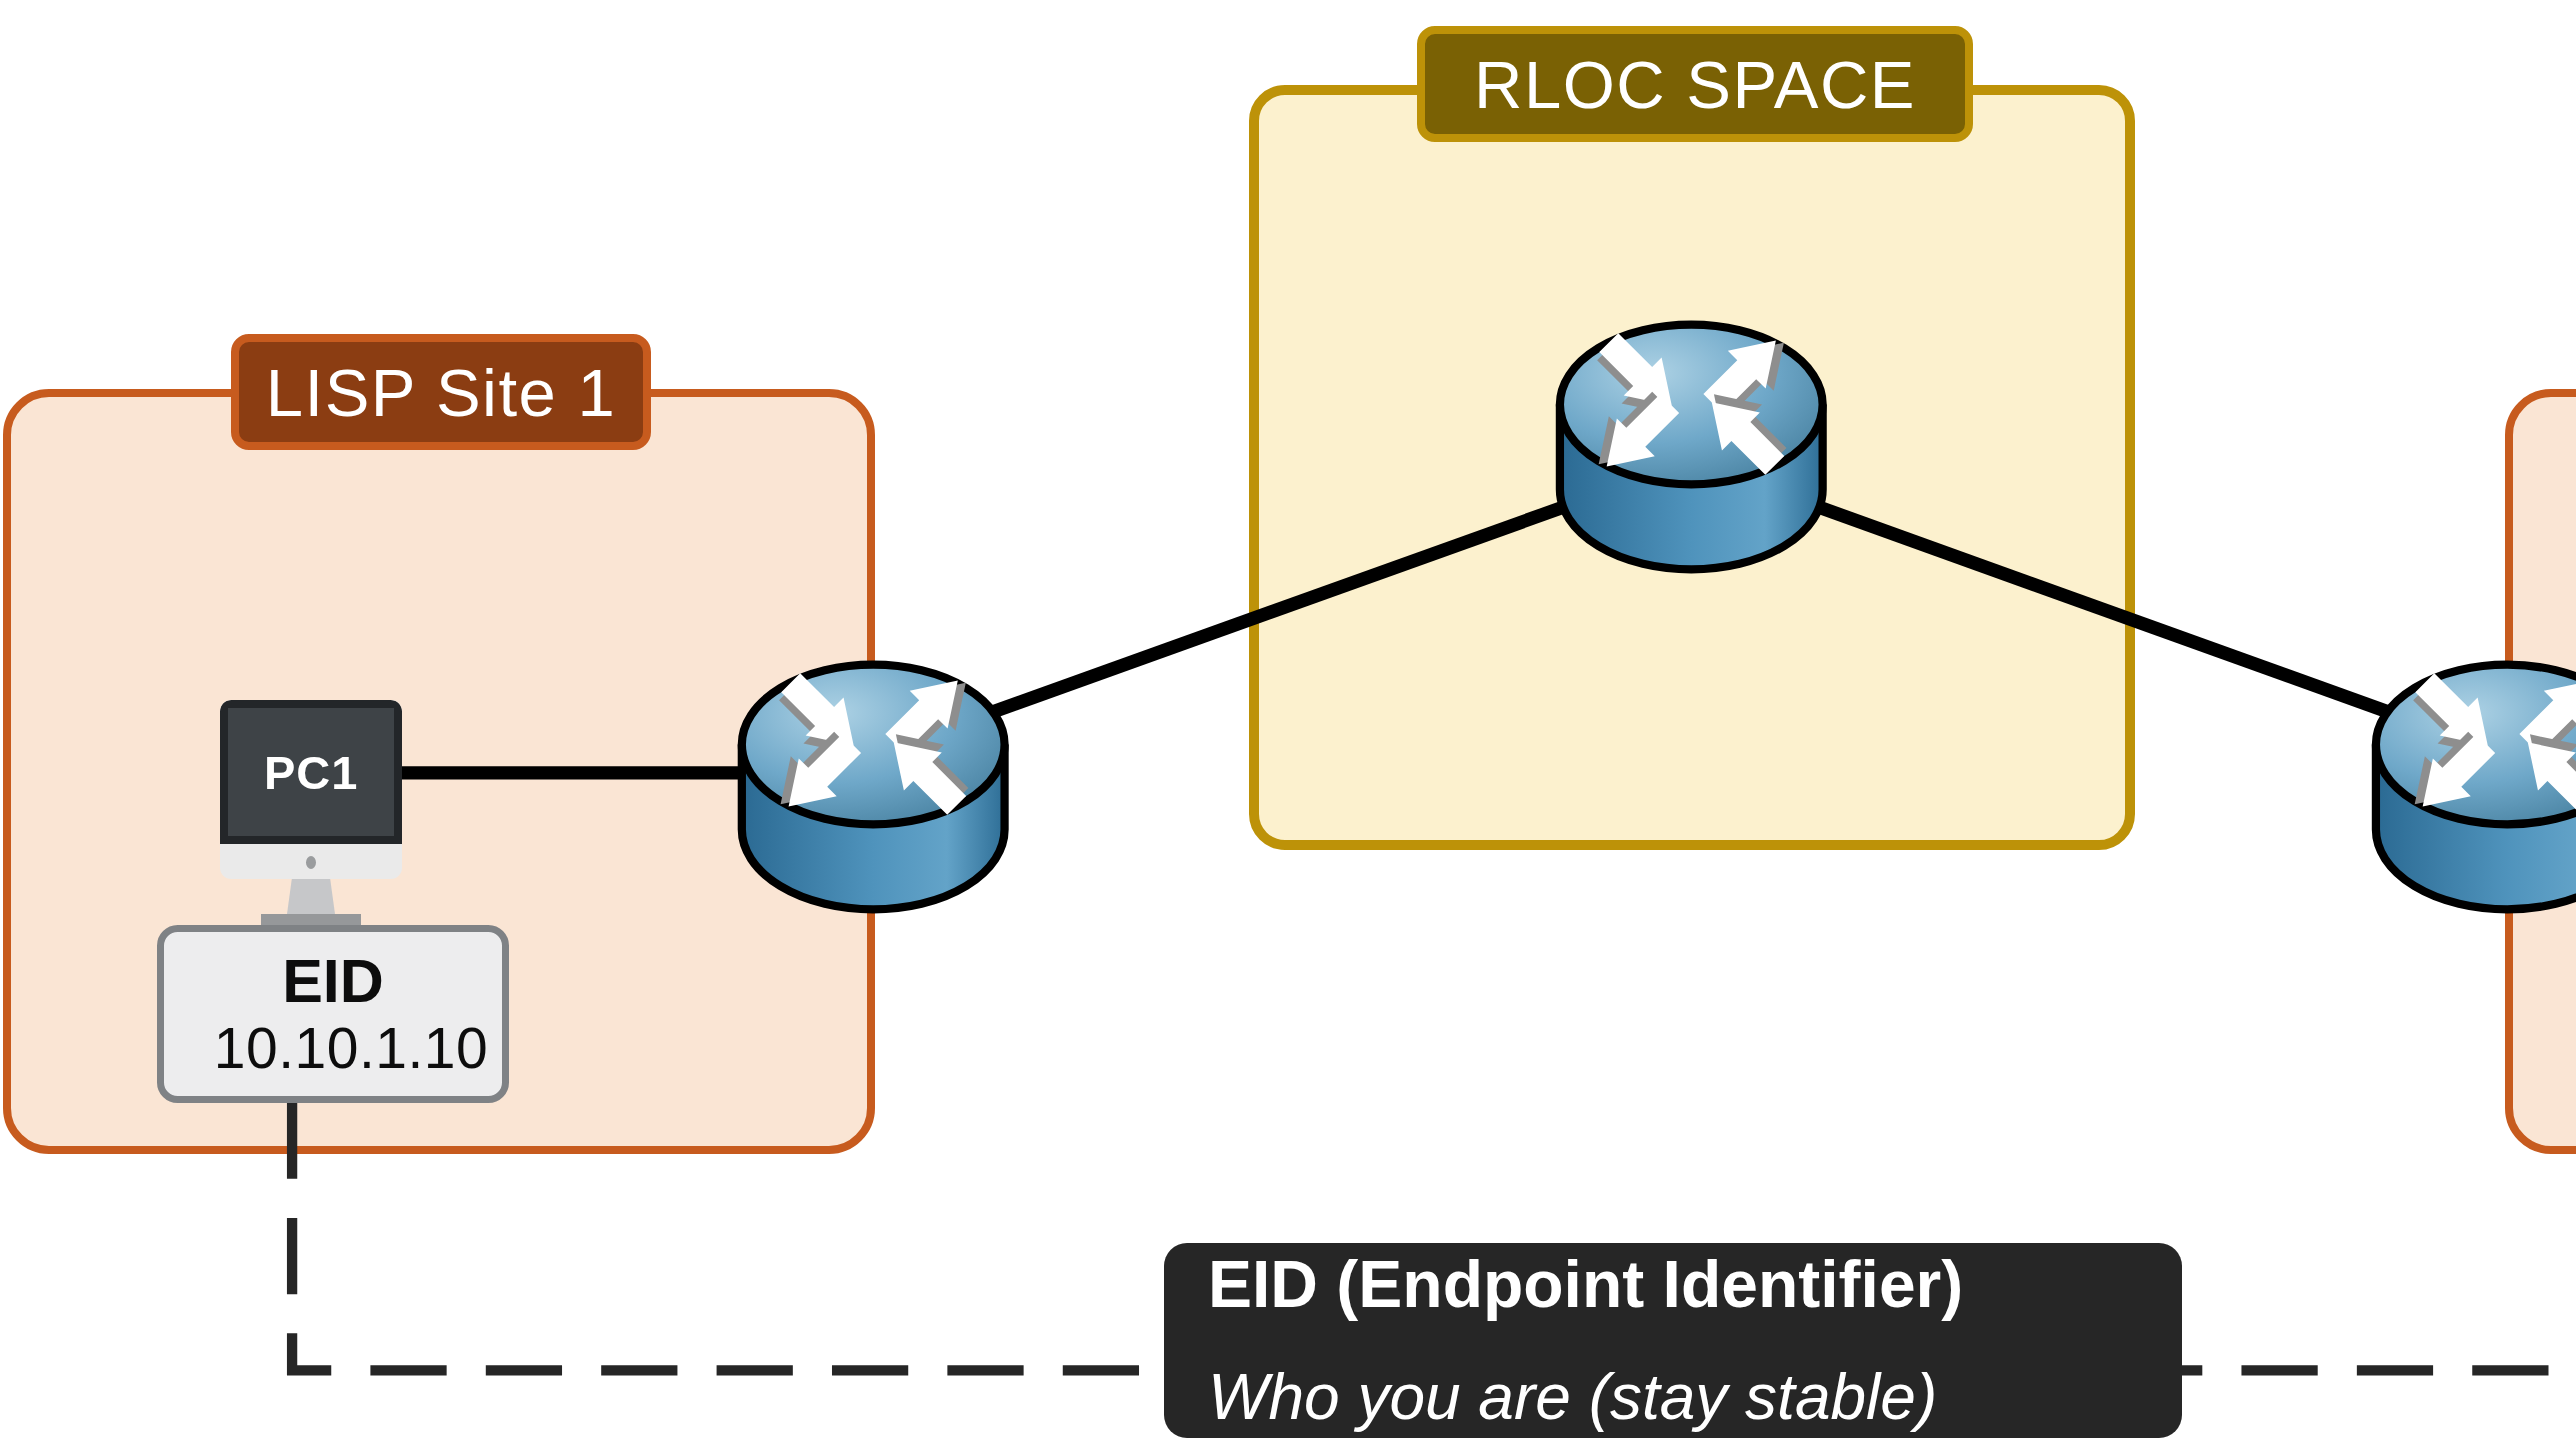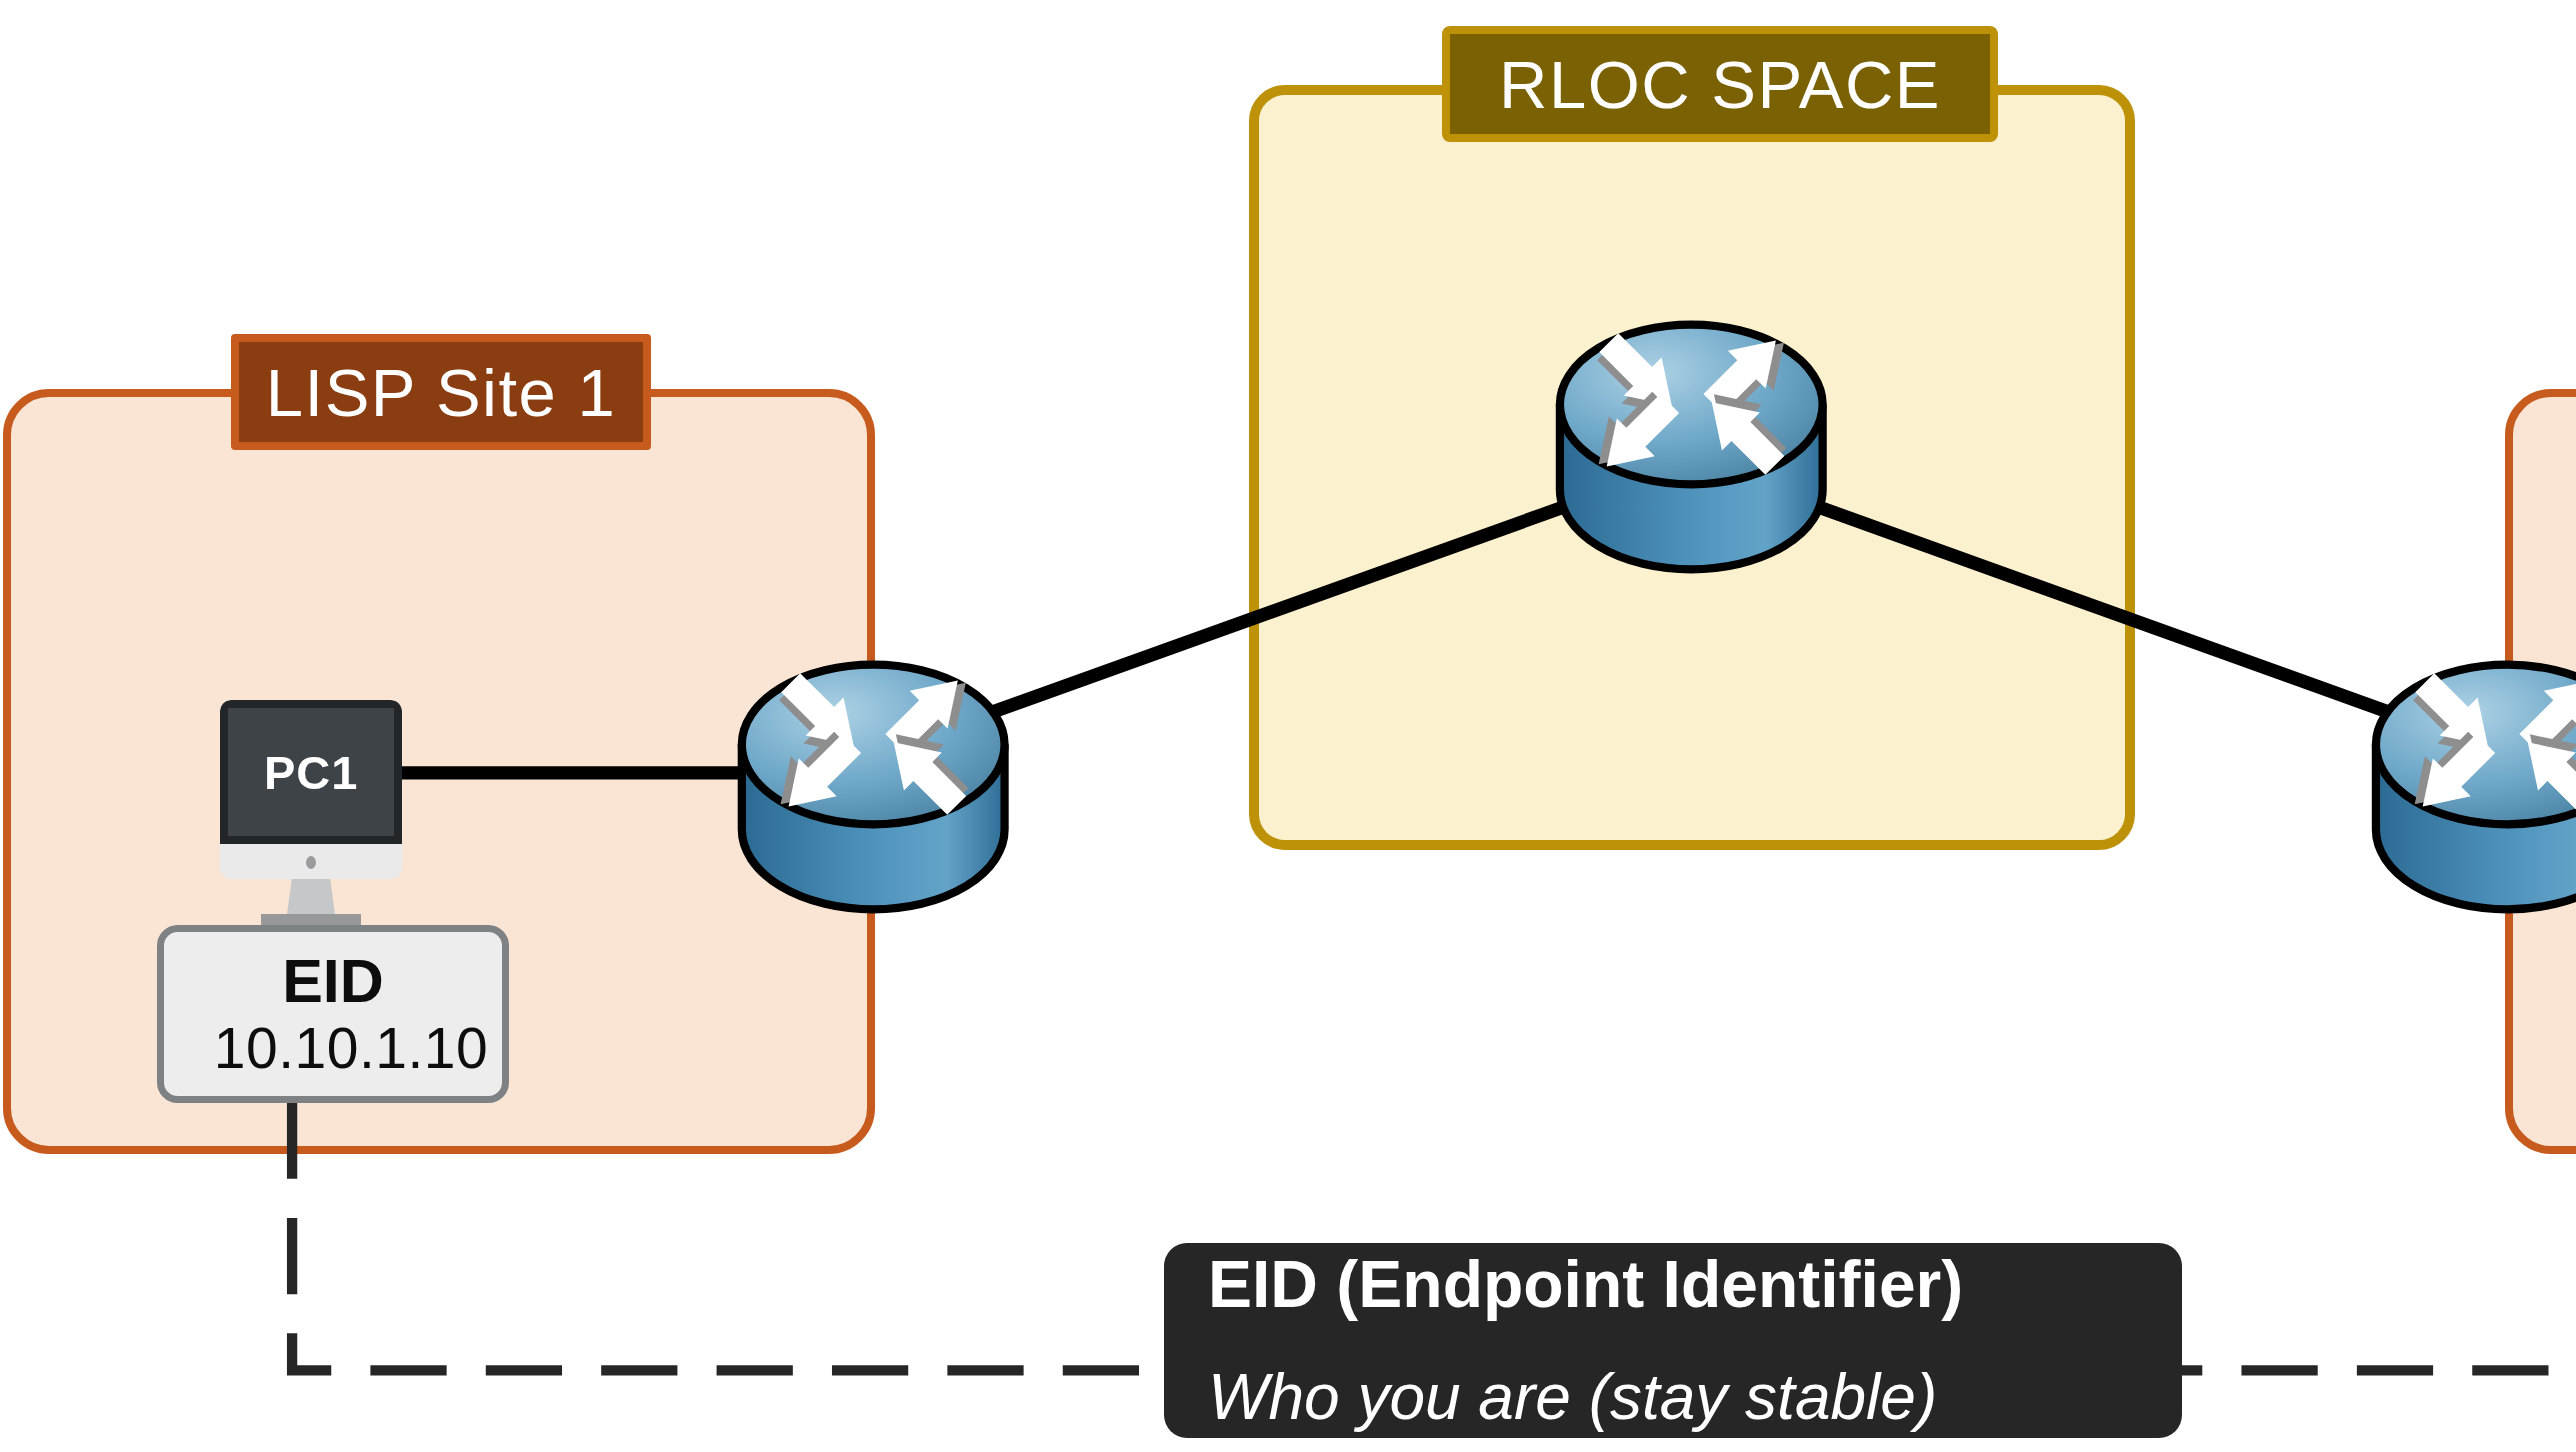--- a/index.html
+++ b/index.html
@@ -24,23 +24,23 @@
 
   
   #wires{position:absolute; left:0; top:0; width:3381px; height:1453px; z-index:2;}
   .wire{stroke:var(--line-color); stroke-width:26px;}
   .dash{stroke:var(--dash-color); stroke-width:20px; fill:none; stroke-dasharray:148 76;}
 
   
   .badge{position:absolute; z-index:3; display:flex; align-items:center; justify-content:center;
     color:#ffffff; font-size:67px; font-weight:500; letter-spacing:1.5px; white-space:nowrap;}
   #rloc-badge{left:1417px; top:26px; width:556px; height:116px;
-    background:var(--rloc-badge); border:8.2px solid var(--rloc-border); border-radius:8px;margin-left:25px;}
+    background:var(--rloc-badge); border:8.2px solid var(--rloc-border); border-radius:18px;}
   #site1-badge{left:231px; top:334px; width:420px; height:116px;
-    background:var(--site-badge); border:8.2px solid var(--site-border); border-radius:4px;}
+    background:var(--site-badge); border:8.2px solid var(--site-border); border-radius:18px;}
 
   
   .pc{position:absolute; width:182px; height:230px; z-index:3;}
   #pc1{left:220px; top:700px;}
   .pc-frame{position:absolute; left:0; top:0; width:182px; height:179px;
     background:#EAEAEA; border-radius:11.3px; overflow:hidden;}
   .pc-bezel{position:absolute; left:0; top:0; width:182px; height:144px;
     background:#232629; border-radius:11.3px 11.3px 0 0;}
   .pc-screen{position:absolute; left:8.2px; top:8.2px; width:166px; height:128px;
     background:#3E4347; display:flex; align-items:center; justify-content:center;}

